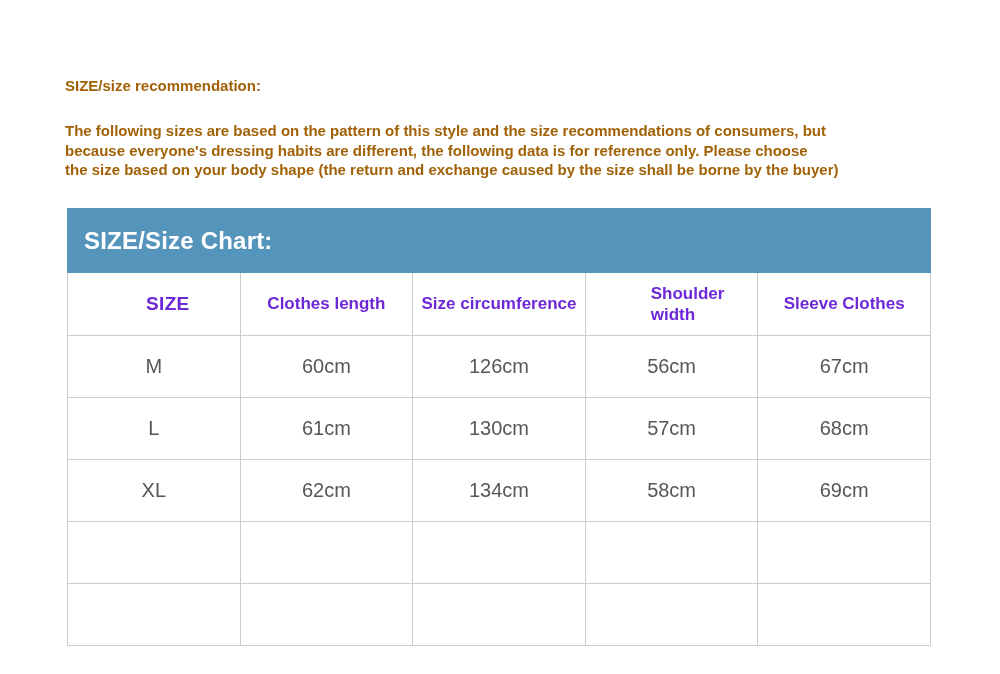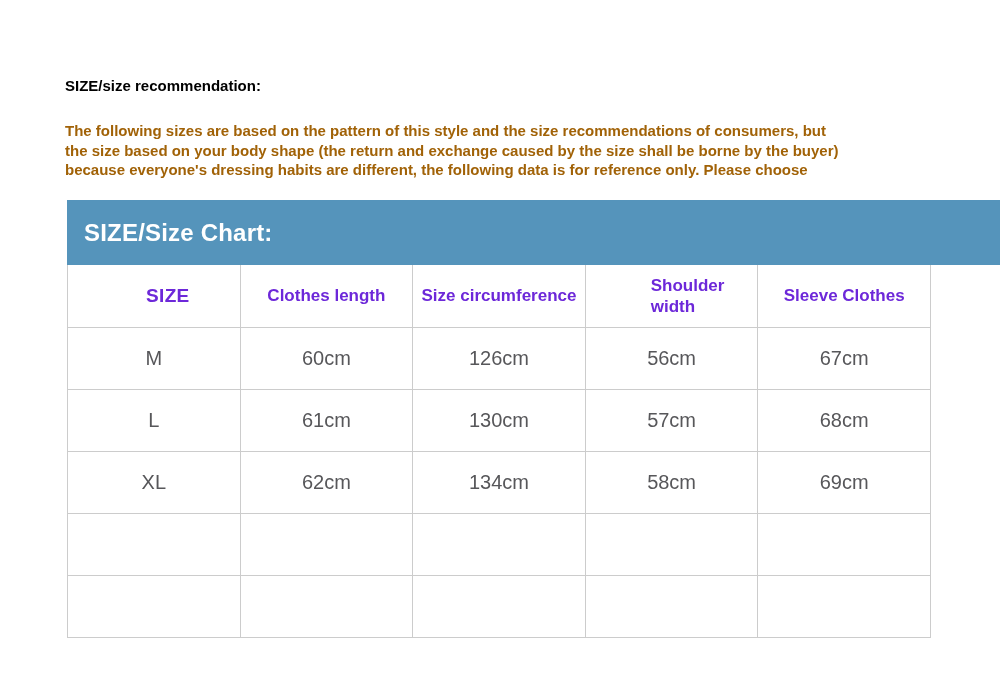--- a/index.html
+++ b/index.html
@@ -8,35 +8,35 @@
     width: 1000px; height: 674px;
     font-family: "Liberation Sans", sans-serif;
     position: relative;
     overflow: hidden;
   }
   .page-title {
     position: absolute;
     left: 65px; top: 77px;
     font-size: 15px;
     font-weight: bold;
-    color: #000000;
+    color: #a16207;
   }
   .intro {
     position: absolute;
     left: 65px; top: 121px;
     width: 880px;
     font-size: 15px;
     font-weight: bold;
     color: #a16207;
     line-height: 19.5px;
   }
   .chart-wrap {
     position: absolute;
-    left: 67px; top: 200px;
-    width: 933px;
+    left: 67px; top: 208px;
+    width: 864px;
   }
   .chart-title-bar {
     height: 65px;
     background: #5594bb;
     display: flex;
     align-items: center;
     padding-left: 17px;
   }
   .chart-title {
     color: #ffffff;
@@ -86,22 +86,22 @@
   }
   tr.empty-row td { font-size: 20px; }
 </style>
 </head>
 <body>
 
 <div class="page-title">SIZE/size recommendation:</div>
 
 <div class="intro">
   <div>The following sizes are based on the pattern of this style and the size recommendations of consumers, but</div>
+  <div>because everyone's dressing habits are different, the following data is for reference only. Please choose</div>
   <div>the size based on your body shape (the return and exchange caused by the size shall be borne by the buyer)</div>
-  <div>because everyone's dressing habits are different, the following data is for reference only. Please choose</div>
 </div>
 
 <div class="chart-wrap">
   <div class="chart-title-bar">
     <span class="chart-title">SIZE/Size Chart:</span>
   </div>
 
   <table class="size-table">
     <colgroup>
         <col>

